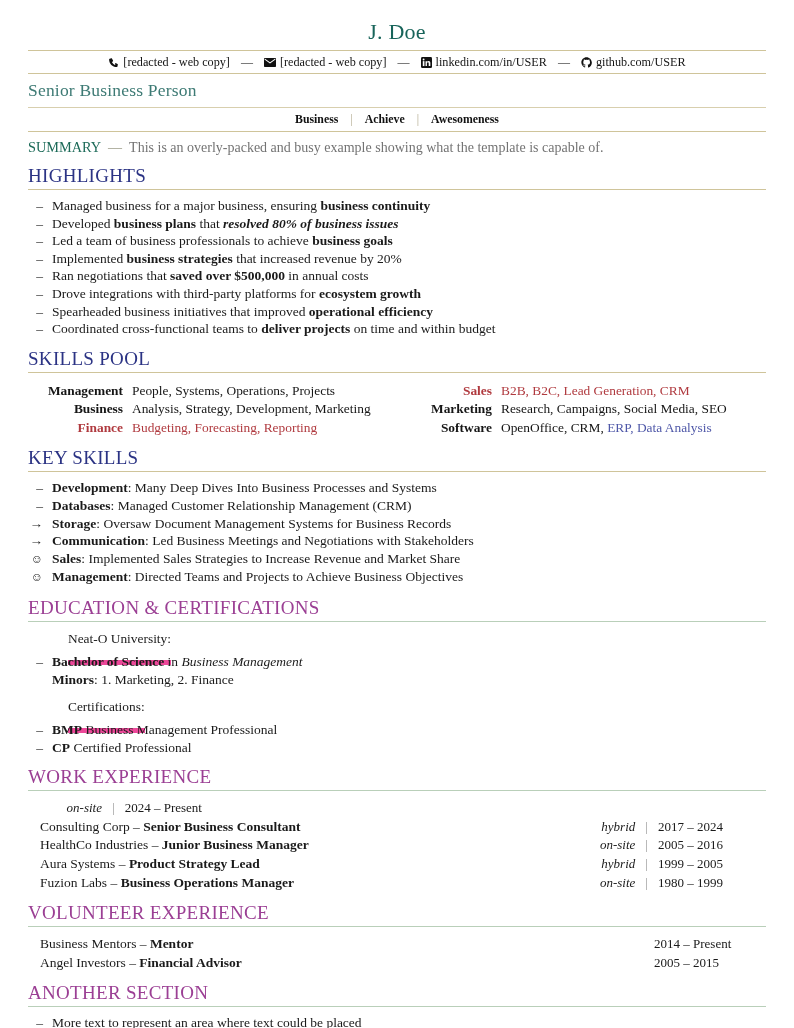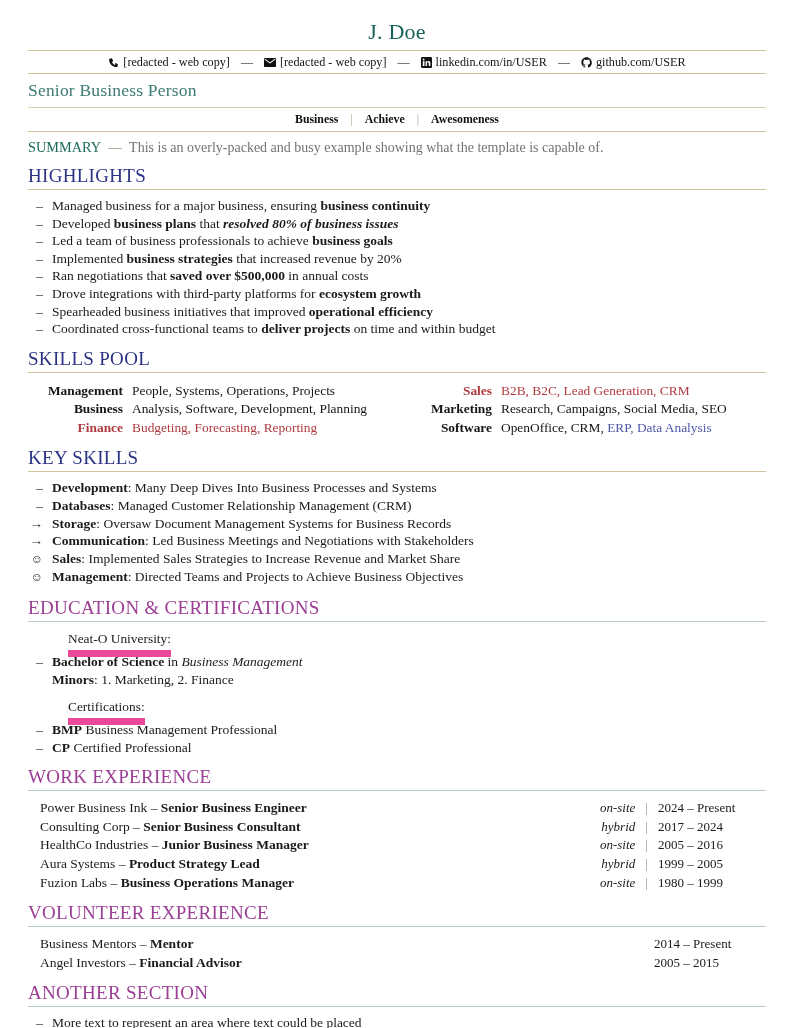--- a/index.html
+++ b/index.html
@@ -125,22 +125,22 @@
   .c-red { color: #b03a3f; }
   .c-blue { color: #4f58a8; }
   .c-dark { color: #161616; }
 
   
   .subhead {
     font-size: 13.4px;
     padding: 9px 0 4px 40px;
   }
   .subhead span {
-    border-bottom: 7px solid #ec4899;
-    padding-bottom: 4px;
+    border-bottom: 5px solid #ec4899;
+    padding-bottom: 14px;
   }
 
   
   .exp-list { padding: 8px 0 2px 0; }
   .exprow {
     display: flex;
     align-items: baseline;
     font-size: 13.5px;
     line-height: 18.6px;
     padding-left: 12px;
@@ -275,21 +275,21 @@
   <div class="sec-head blue">SKILLS POOL</div>
   <div class="rule-tan"></div>
   <div class="skills-wrap">
     <div class="skills-col">
         <div class="srow">
           <span class="skey c-dark">Management</span>
           <span class="sval c-dark">People, Systems, Operations, Projects</span>
         </div>
         <div class="srow">
           <span class="skey c-dark">Business</span>
-          <span class="sval c-dark">Analysis, Software, Development, Planning</span>
+          <span class="sval c-dark">Analysis, Strategy, Development, Marketing</span>
         </div>
         <div class="srow">
           <span class="skey c-red">Finance</span>
           <span class="sval c-red">Budgeting, Forecasting, Reporting</span>
         </div>
       </div>
     <div class="skills-col">
         <div class="srow">
           <span class="skey c-red">Sales</span>
           <span class="sval c-red">B2B, B2C, Lead Generation, CRM</span>
@@ -356,21 +356,20 @@
       <div class="brow">
         <span class="bmark">–</span>
         <span class="btext"><b>CP</b> Certified Professional</span>
       </div>
     </div>
 
   <div class="sec-head purple">WORK EXPERIENCE</div>
   <div class="rule-green"></div>
   <div class="exp-list">
       <div class="exprow">
-        <span class="exp-main"><span>Power Business Ink</span><span> – </span><b>Senior Business Engineer</b></span>
         <span class="exp-loc">on-site</span>
         <span class="exp-bar">|</span>
         <span class="exp-date">2024 – Present</span>
       </div>
       <div class="exprow">
         <span class="exp-main"><span>Consulting Corp</span><span> – </span><b>Senior Business Consultant</b></span>
         <span class="exp-loc">hybrid</span>
         <span class="exp-bar">|</span>
         <span class="exp-date">2017 – 2024</span>
       </div>

